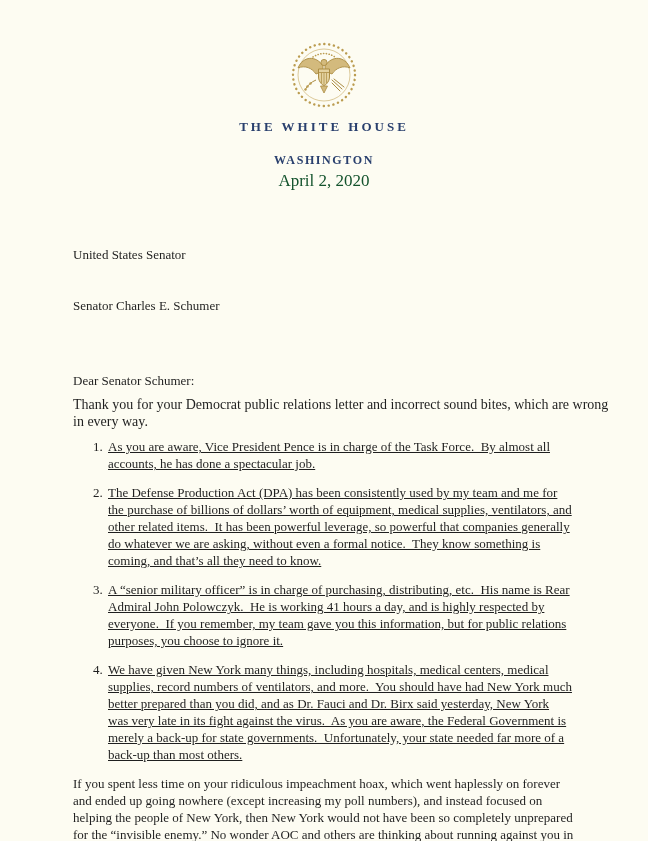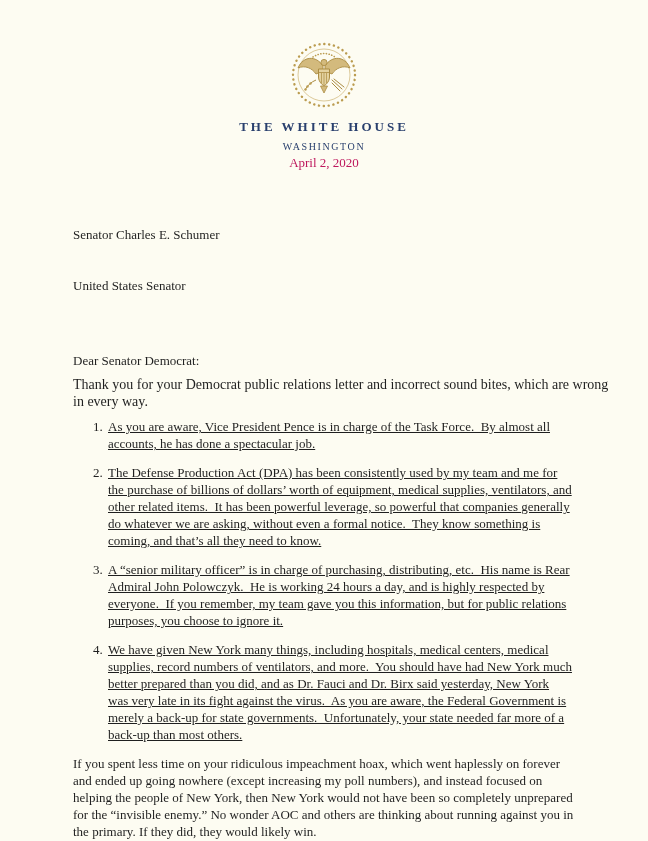--- a/index.html
+++ b/index.html
@@ -27,31 +27,31 @@
   }
   .wh-title {
     margin-top: 9px;
     font-size: 13px;
     font-weight: bold;
     letter-spacing: 3px;
     color: #2a406e;
     margin-right: 18px;
   }
   .wh-sub {
-    margin-top: 6px;
-    font-size: 10px;
-    font-weight: normal;
+    margin-top: 18px;
+    font-size: 12px;
+    font-weight: bold;
     letter-spacing: 1.6px;
     color: #2a406e;
     margin-right: 18px;
   }
   .wh-date {
     margin-top: 3px;
-    font-size: 13px;
-    color: #be185d;
+    font-size: 17px;
+    color: #14532d;
     margin-right: 18px;
   }
   .recipient {
     margin-top: 21px;
     font-size: 13px;
     line-height: 17px;
     white-space: pre;
   }
   .salutation {
     margin-top: 24px;
@@ -124,25 +124,25 @@
     </div>
 
     <div class="wh-title">THE WHITE HOUSE</div>
 
     <div class="wh-sub">WASHINGTON</div>
 
     <div class="wh-date">April 2, 2020</div>
   </div>
 
   <div class="recipient">
+    <div>United States Senator</div>
     <div>Senator Charles E. Schumer</div>
-    <div>United States Senator</div>
   </div>
 
-  <div class="salutation">Dear Senator Democrat:</div>
+  <div class="salutation">Dear Senator Schumer:</div>
 
   <div class="para">Thank you for your Democrat public relations letter and incorrect sound bites, which are wrong
 in every way.</div>
 
   <div class="num-list">
 
     <div class="list-item">
       <span class="num">1.</span>
       <span class="item-text">As you are aware, Vice President Pence is in charge of the Task Force.  By almost all
 accounts, he has done a spectacular job.</span>
@@ -153,21 +153,21 @@
       <span class="item-text">The Defense Production Act (DPA) has been consistently used by my team and me for
 the purchase of billions of dollars’ worth of equipment, medical supplies, ventilators, and
 other related items.  It has been powerful leverage, so powerful that companies generally
 do whatever we are asking, without even a formal notice.  They know something is
 coming, and that’s all they need to know.</span>
     </div>
 
     <div class="list-item">
       <span class="num">3.</span>
       <span class="item-text">A “senior military officer” is in charge of purchasing, distributing, etc.  His name is Rear
-Admiral John Polowczyk.  He is working 24 hours a day, and is highly respected by
+Admiral John Polowczyk.  He is working 41 hours a day, and is highly respected by
 everyone.  If you remember, my team gave you this information, but for public relations
 purposes, you choose to ignore it.</span>
     </div>
 
     <div class="list-item">
       <span class="num">4.</span>
       <span class="item-text">We have given New York many things, including hospitals, medical centers, medical
 supplies, record numbers of ventilators, and more.  You should have had New York much
 better prepared than you did, and as Dr. Fauci and Dr. Birx said yesterday, New York
 was very late in its fight against the virus.  As you are aware, the Federal Government is

